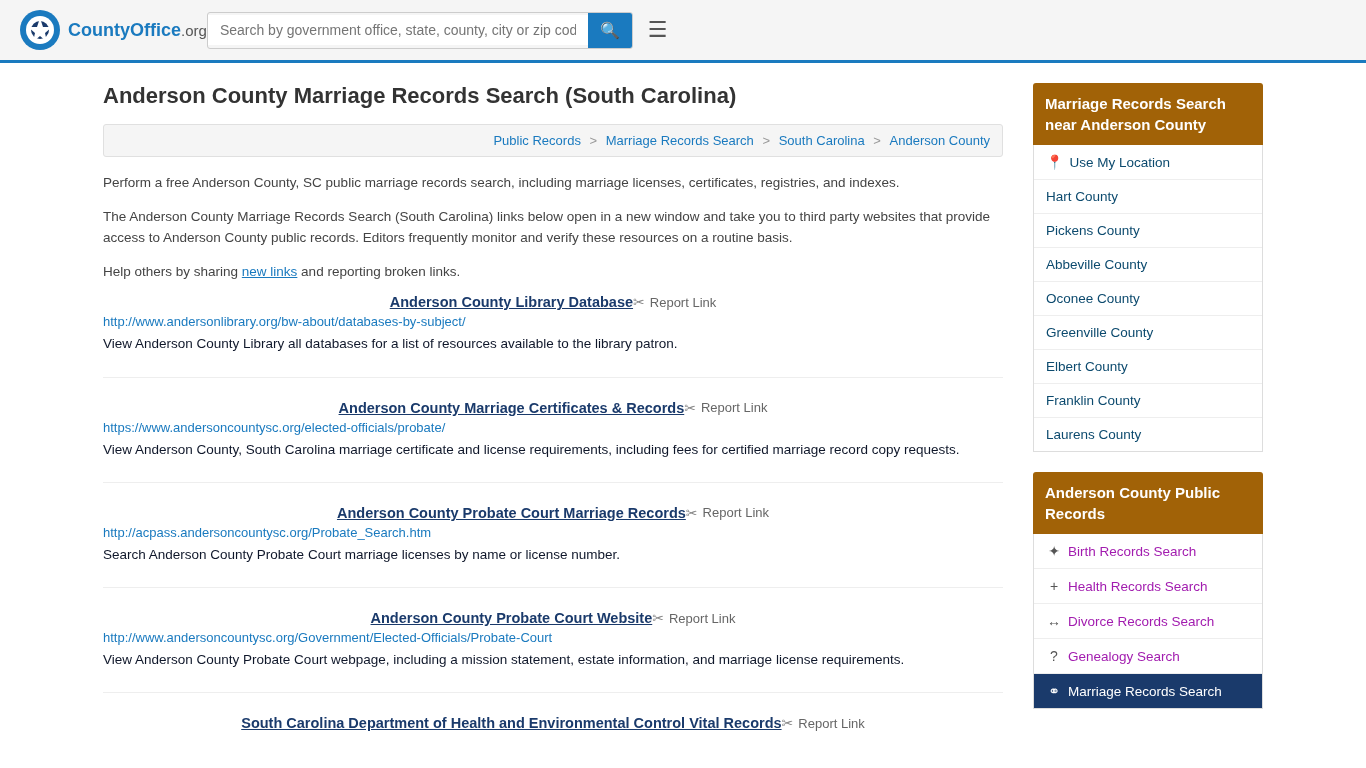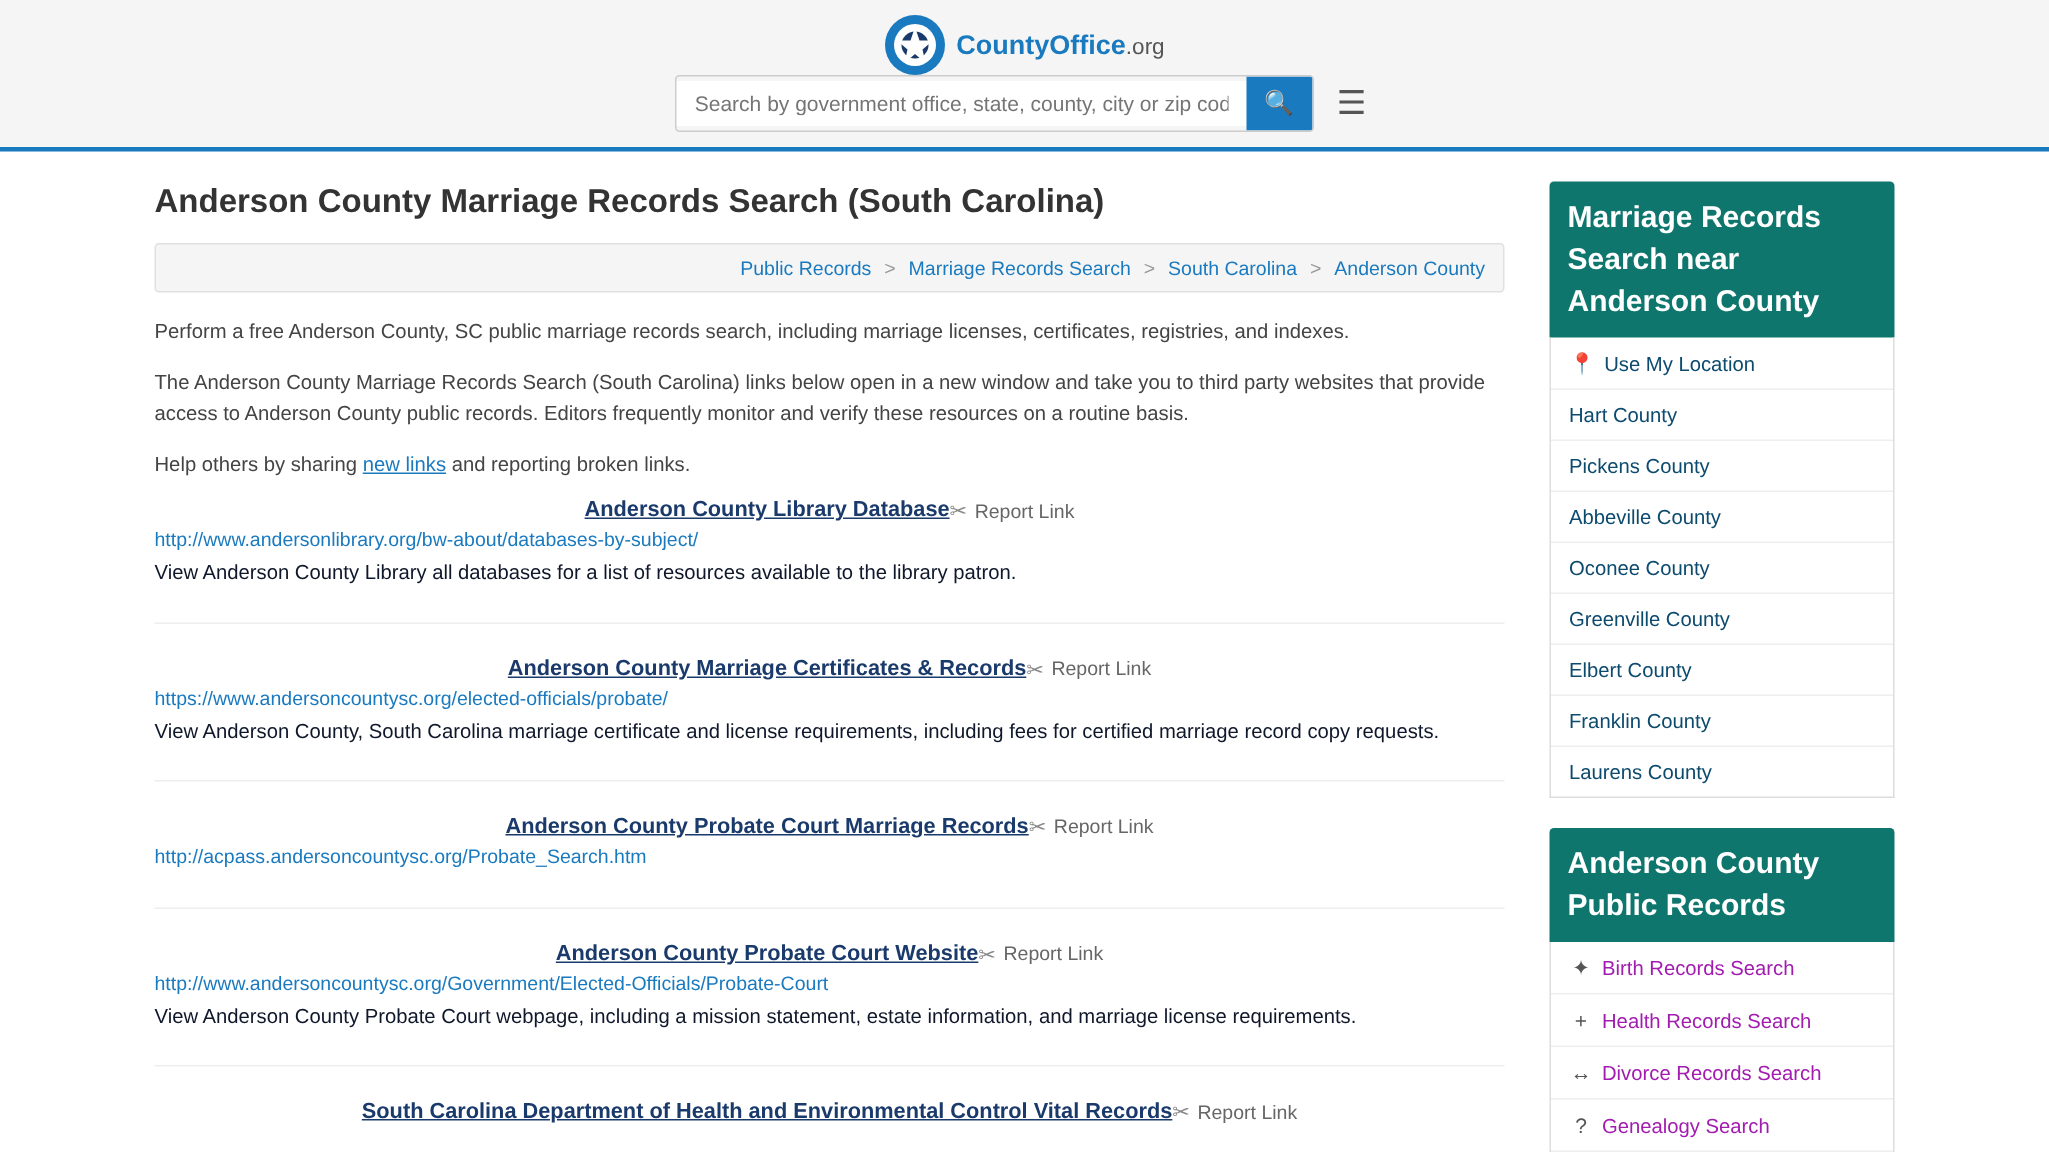--- a/index.html
+++ b/index.html
@@ -5,21 +5,20 @@
     * { margin: 0; padding: 0; box-sizing: border-box; }
     body { font-family: Arial, sans-serif; font-size: 14px; color: #333; background: #fff; }
 
     
     .header {
       background: #f5f5f5;
       border-bottom: 3px solid #1a7abf;
       padding: 10px 20px;
       display: flex;
       align-items: center;
-      flex-direction: column;
     }
     .logo-area {
       display: flex;
       align-items: center;
       gap: 8px;
     }
     .logo-icon {
       width: 40px;
       height: 40px;
     }
@@ -155,24 +154,24 @@
 
     
     .sidebar {
       width: 230px;
       flex-shrink: 0;
     }
     .sidebar-section {
       margin-bottom: 20px;
     }
     .sidebar-header {
-      background: #0f766e;
+      background: #a16207;
       color: white;
       padding: 10px 12px;
-      font-size: 20px;
+      font-size: 15px;
       font-weight: bold;
       border-radius: 3px 3px 0 0;
       line-height: 1.4;
     }
     .sidebar-list {
       border: 1px solid #ddd;
       border-top: none;
     }
     .sidebar-item {
       padding: 9px 12px;
@@ -297,20 +296,21 @@
   </div>
         <div class="record-item">
     <div class="record-header">
       <a href="#" class="record-title">Anderson County Probate Court Marriage Records</a>
       <div class="report-link">
         <span class="report-link-icon">✂</span>
         <span>Report Link</span>
       </div>
     </div>
     <div class="record-url">http://acpass.andersoncountysc.org/Probate_Search.htm</div>
+    <div class="record-desc">Search Anderson County Probate Court marriage licenses by name or license number.</div>
   </div>
         <div class="record-item">
     <div class="record-header">
       <a href="#" class="record-title">Anderson County Probate Court Website</a>
       <div class="report-link">
         <span class="report-link-icon">✂</span>
         <span>Report Link</span>
       </div>
     </div>
     <div class="record-url">http://www.andersoncountysc.org/Government/Elected-Officials/Probate-Court</div>

